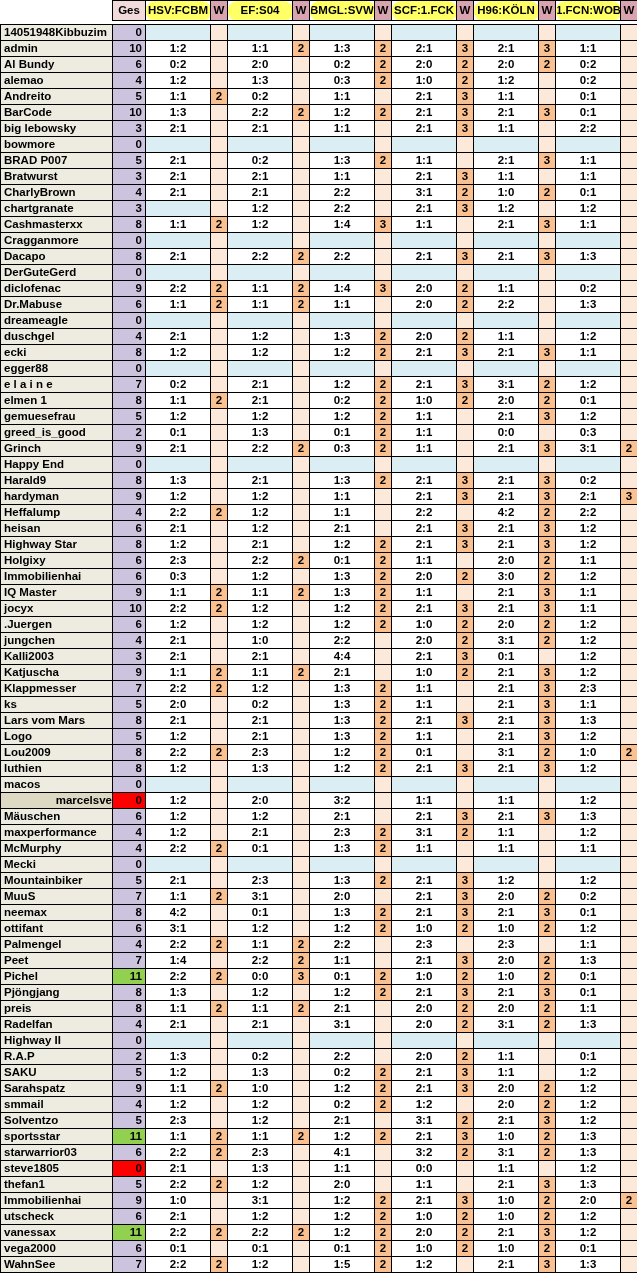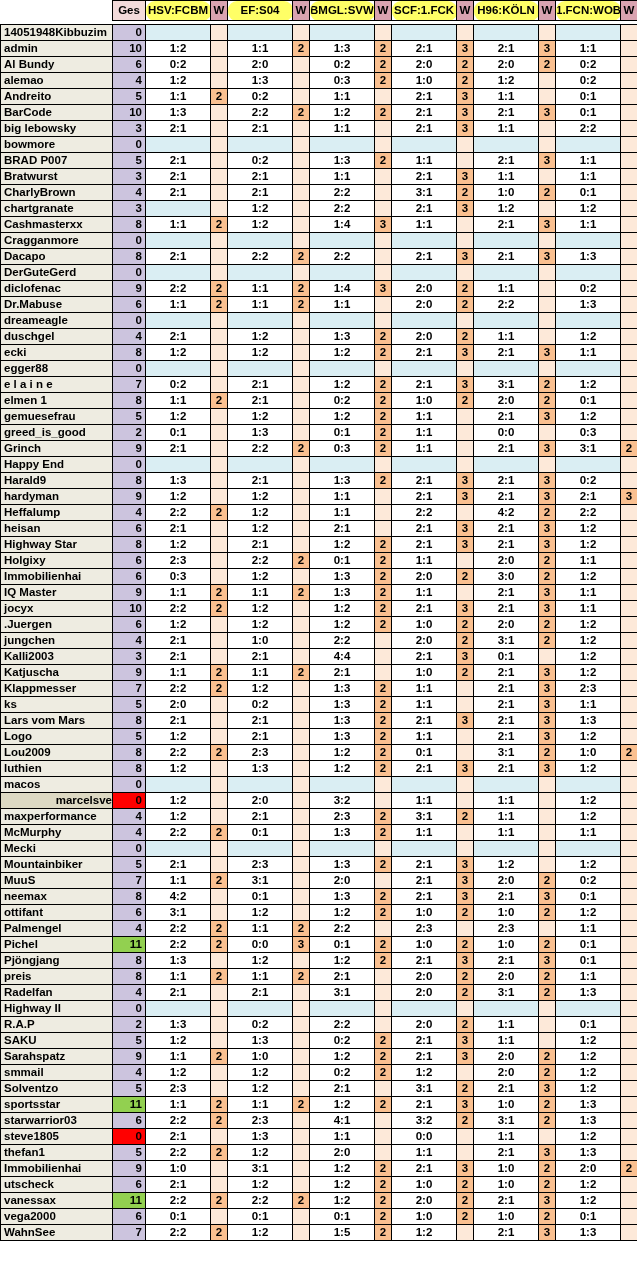--- a/index.html
+++ b/index.html
@@ -854,20 +854,36 @@
         <td class="pred">3:2</td>
         <td class="w"></td>
         <td class="pred">1:1</td>
         <td class="w"></td>
         <td class="pred">1:1</td>
         <td class="w"></td>
         <td class="pred">1:2</td>
         <td class="w"></td>
       </tr>
       <tr>
+        <td class="name">Mäuschen</td>
+        <td class="ges">6</td>
+        <td class="pred">1:2</td>
+        <td class="w"></td>
+        <td class="pred">1:2</td>
+        <td class="w"></td>
+        <td class="pred">2:1</td>
+        <td class="w"></td>
+        <td class="pred">2:1</td>
+        <td class="w filled">3</td>
+        <td class="pred">2:1</td>
+        <td class="w filled">3</td>
+        <td class="pred">1:3</td>
+        <td class="w"></td>
+      </tr>
+      <tr>
         <td class="name">maxperformance</td>
         <td class="ges">4</td>
         <td class="pred">1:2</td>
         <td class="w"></td>
         <td class="pred">2:1</td>
         <td class="w"></td>
         <td class="pred">2:3</td>
         <td class="w filled">2</td>
         <td class="pred">3:1</td>
         <td class="w filled">2</td>
@@ -979,20 +995,36 @@
         <td class="w filled">2</td>
         <td class="pred">1:1</td>
         <td class="w filled">2</td>
         <td class="pred">2:2</td>
         <td class="w"></td>
         <td class="pred">2:3</td>
         <td class="w"></td>
         <td class="pred">2:3</td>
         <td class="w"></td>
         <td class="pred">1:1</td>
+        <td class="w"></td>
+      </tr>
+      <tr>
+        <td class="name">Peet</td>
+        <td class="ges">7</td>
+        <td class="pred">1:4</td>
+        <td class="w"></td>
+        <td class="pred">2:2</td>
+        <td class="w filled">2</td>
+        <td class="pred">1:1</td>
+        <td class="w"></td>
+        <td class="pred">2:1</td>
+        <td class="w filled">3</td>
+        <td class="pred">2:0</td>
+        <td class="w filled">2</td>
+        <td class="pred">1:3</td>
         <td class="w"></td>
       </tr>
       <tr>
         <td class="name">Pichel</td>
         <td class="ges green">11</td>
         <td class="pred">2:2</td>
         <td class="w filled">2</td>
         <td class="pred">0:0</td>
         <td class="w filled">3</td>
         <td class="pred">0:1</td>

